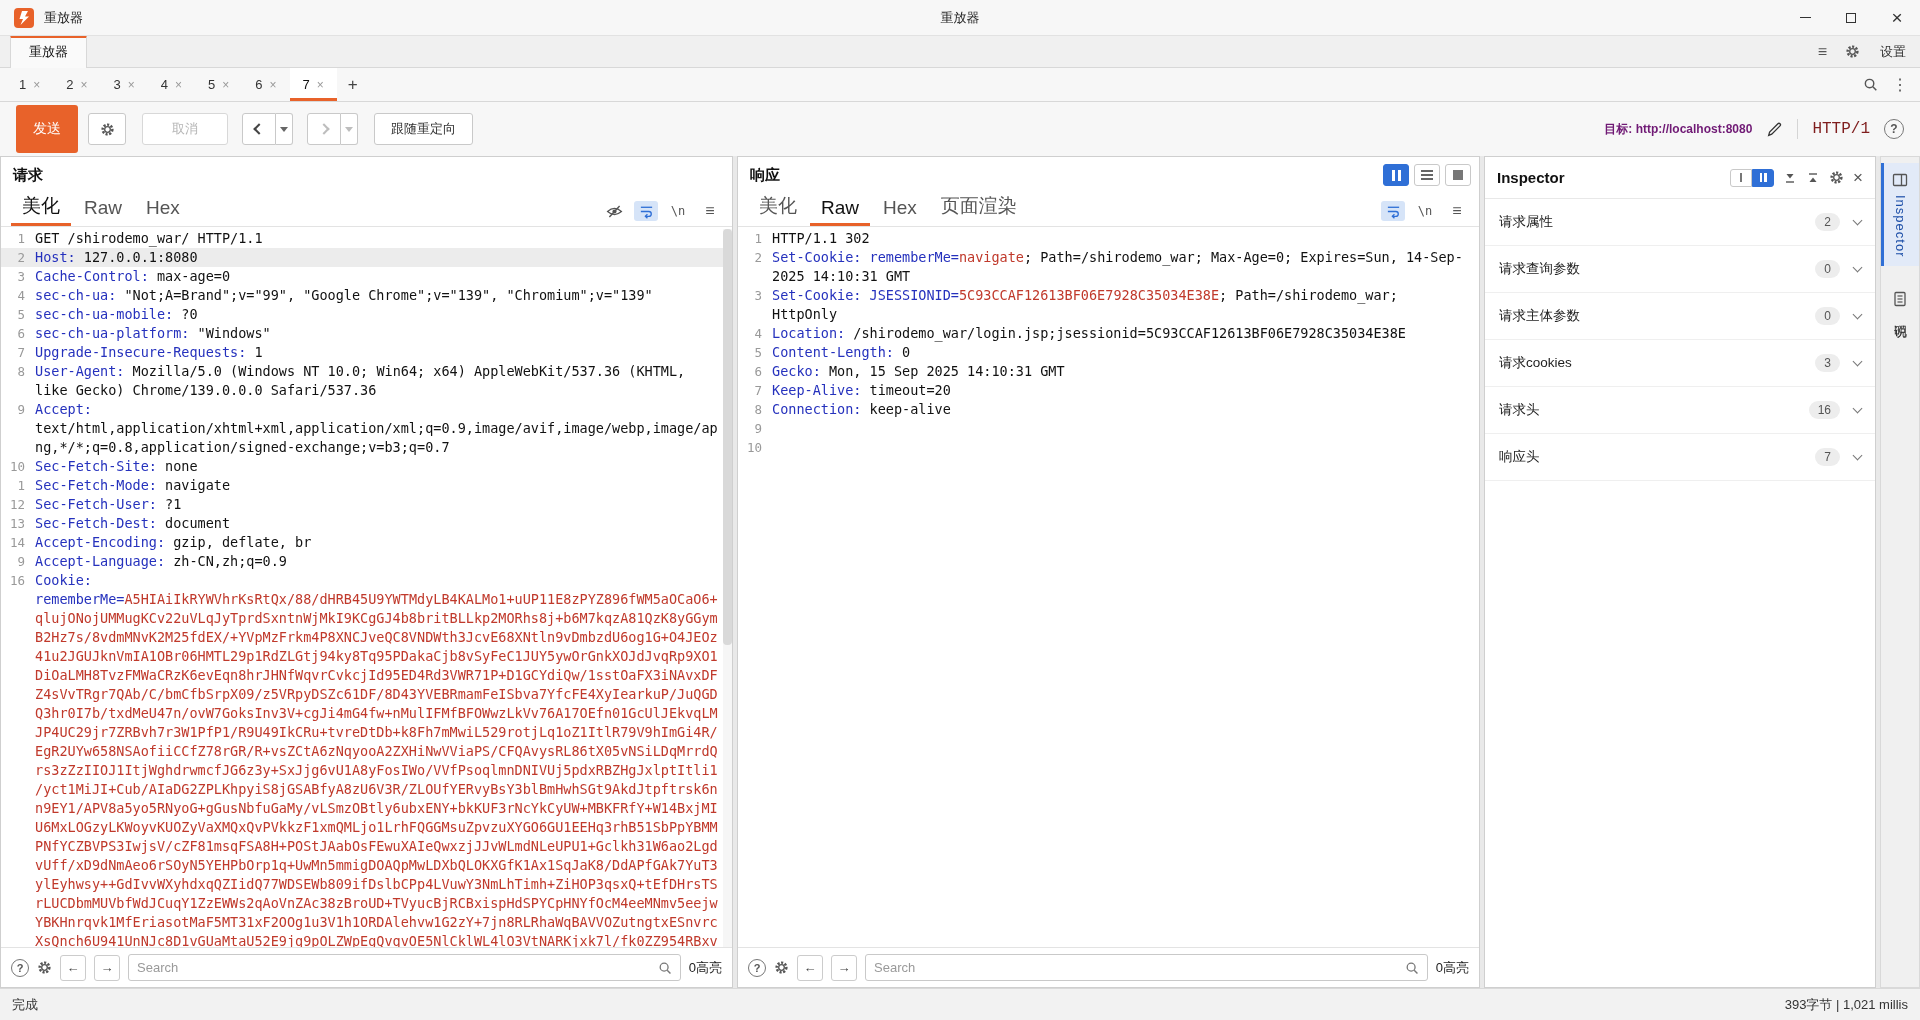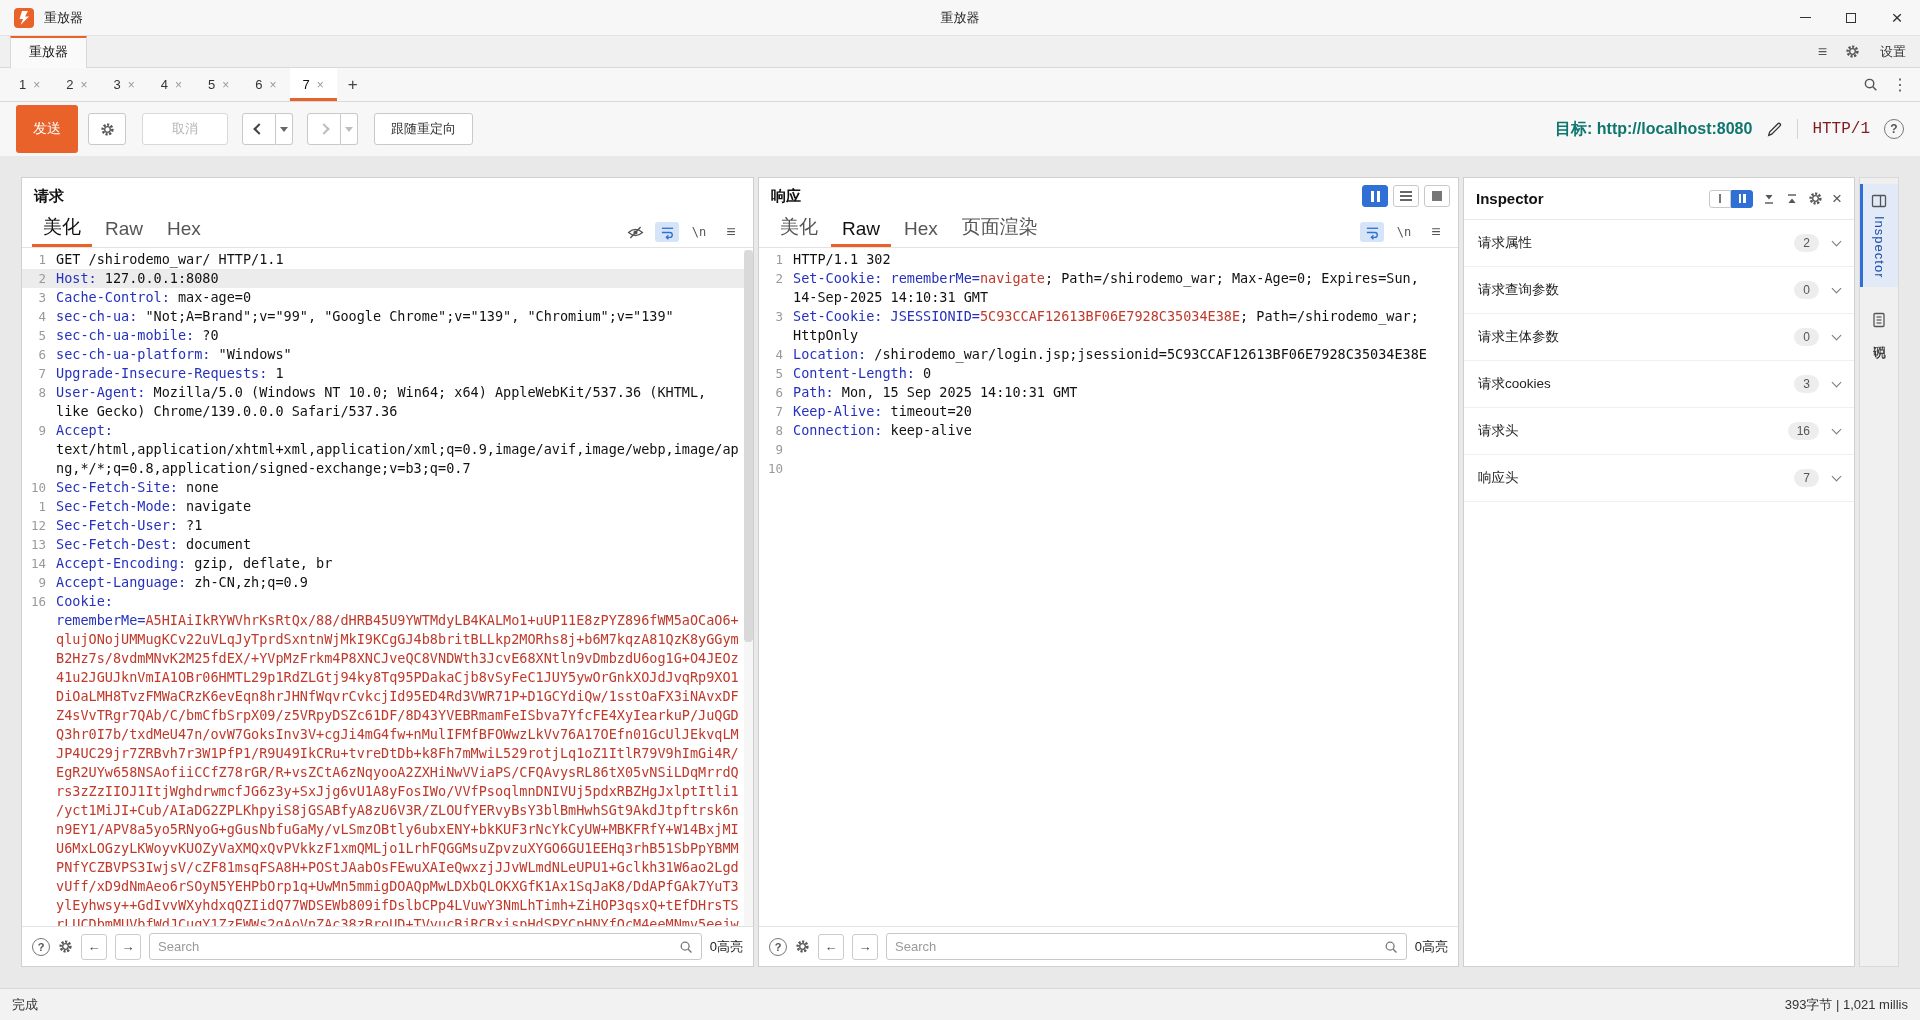--- a/index.html
+++ b/index.html
@@ -48,28 +48,28 @@
   .tbtn.disabled { color:#b5b5b5; border-color:#d8d8d8; }
   .splitbtn { display:flex; margin-left:4px; }
   .splitbtn .mainb { width:34px; height:32px; border:1px solid #c9c9c9; background:#fff;
                      border-radius:3px 0 0 3px; display:flex; align-items:center; justify-content:center; }
   .splitbtn .ddb { width:17px; height:32px; border:1px solid #c9c9c9; border-left:none; background:#fff;
                    border-radius:0 3px 3px 0; display:flex; align-items:center; justify-content:center; }
   .chev-l { width:8px; height:8px; border-left:2px solid #444; border-bottom:2px solid #444; transform:rotate(45deg); }
   .chev-r { width:8px; height:8px; border-right:2px solid #bdbdbd; border-top:2px solid #bdbdbd; transform:rotate(45deg); }
   .caret-dn { width:0; height:0; border-left:4px solid transparent; border-right:4px solid transparent; border-top:5px solid #666; }
   .tb-right { margin-left:auto; display:flex; align-items:center; gap:14px; }
-  .target { font-size:16px; font-weight:bold; color:#0f766e; }
+  .target { font-size:12px; font-weight:bold; color:#701a75; }
   .vsep { width:1px; height:20px; background:#d5d5d5; }
   .proto { font-size:16px; color:#7f1d1d;font-family:Liberation Mono, monospace; }
   .qcircle { width:20px; height:20px; border-radius:50%; border:1.5px solid #777; color:#555;
              font-size:12px; font-weight:bold; display:flex; align-items:center; justify-content:center; }
 
   
-  .content { display:flex; gap:4px; padding:21px; height:832px; background:#e9e9e9; }
+  .content { display:flex; gap:4px; padding:0; height:832px; background:#e9e9e9; }
   .panel { background:#fff; border:1px solid #cfcfcf; display:flex; flex-direction:column; min-width:0; }
   .p-req { width:733px; flex:0 0 733px; }
   .p-resp { flex:1 1 auto; }
   .p-insp { width:392px; flex:0 0 392px; }
 
   .phead { height:36px; display:flex; align-items:center; padding:0 12px; position:relative; flex:0 0 36px; }
   .ptitle { font-size:15px; font-weight:bold; color:#111; }
   .layoutbtns { position:absolute; right:8px; top:7px; display:flex; gap:5px; }
   .lb { width:26px; height:22px; border:1px solid #c9c9c9; border-radius:3px; background:#fff;
         display:flex; align-items:center; justify-content:center; gap:3px; }
@@ -439,21 +439,21 @@
         <div class="eline">
           <div class="gut">4</div>
           <div class="ltxt"><span class="seg-k">Location: </span><span class="seg-p">/shirodemo_war/login.jsp;jsessionid=5C93CCAF12613BF06E7928C35034E38E</span></div>
         </div>
         <div class="eline">
           <div class="gut">5</div>
           <div class="ltxt"><span class="seg-k">Content-Length: </span><span class="seg-p">0</span></div>
         </div>
         <div class="eline">
           <div class="gut">6</div>
-          <div class="ltxt"><span class="seg-k">Path: </span><span class="seg-p">Mon, 15 Sep 2025 14:10:31 GMT</span></div>
+          <div class="ltxt"><span class="seg-k">Gecko: </span><span class="seg-p">Mon, 15 Sep 2025 14:10:31 GMT</span></div>
         </div>
         <div class="eline">
           <div class="gut">7</div>
           <div class="ltxt"><span class="seg-k">Keep-Alive: </span><span class="seg-p">timeout=20</span></div>
         </div>
         <div class="eline">
           <div class="gut">8</div>
           <div class="ltxt"><span class="seg-k">Connection: </span><span class="seg-p">keep-alive</span></div>
         </div>
         <div class="eline">

